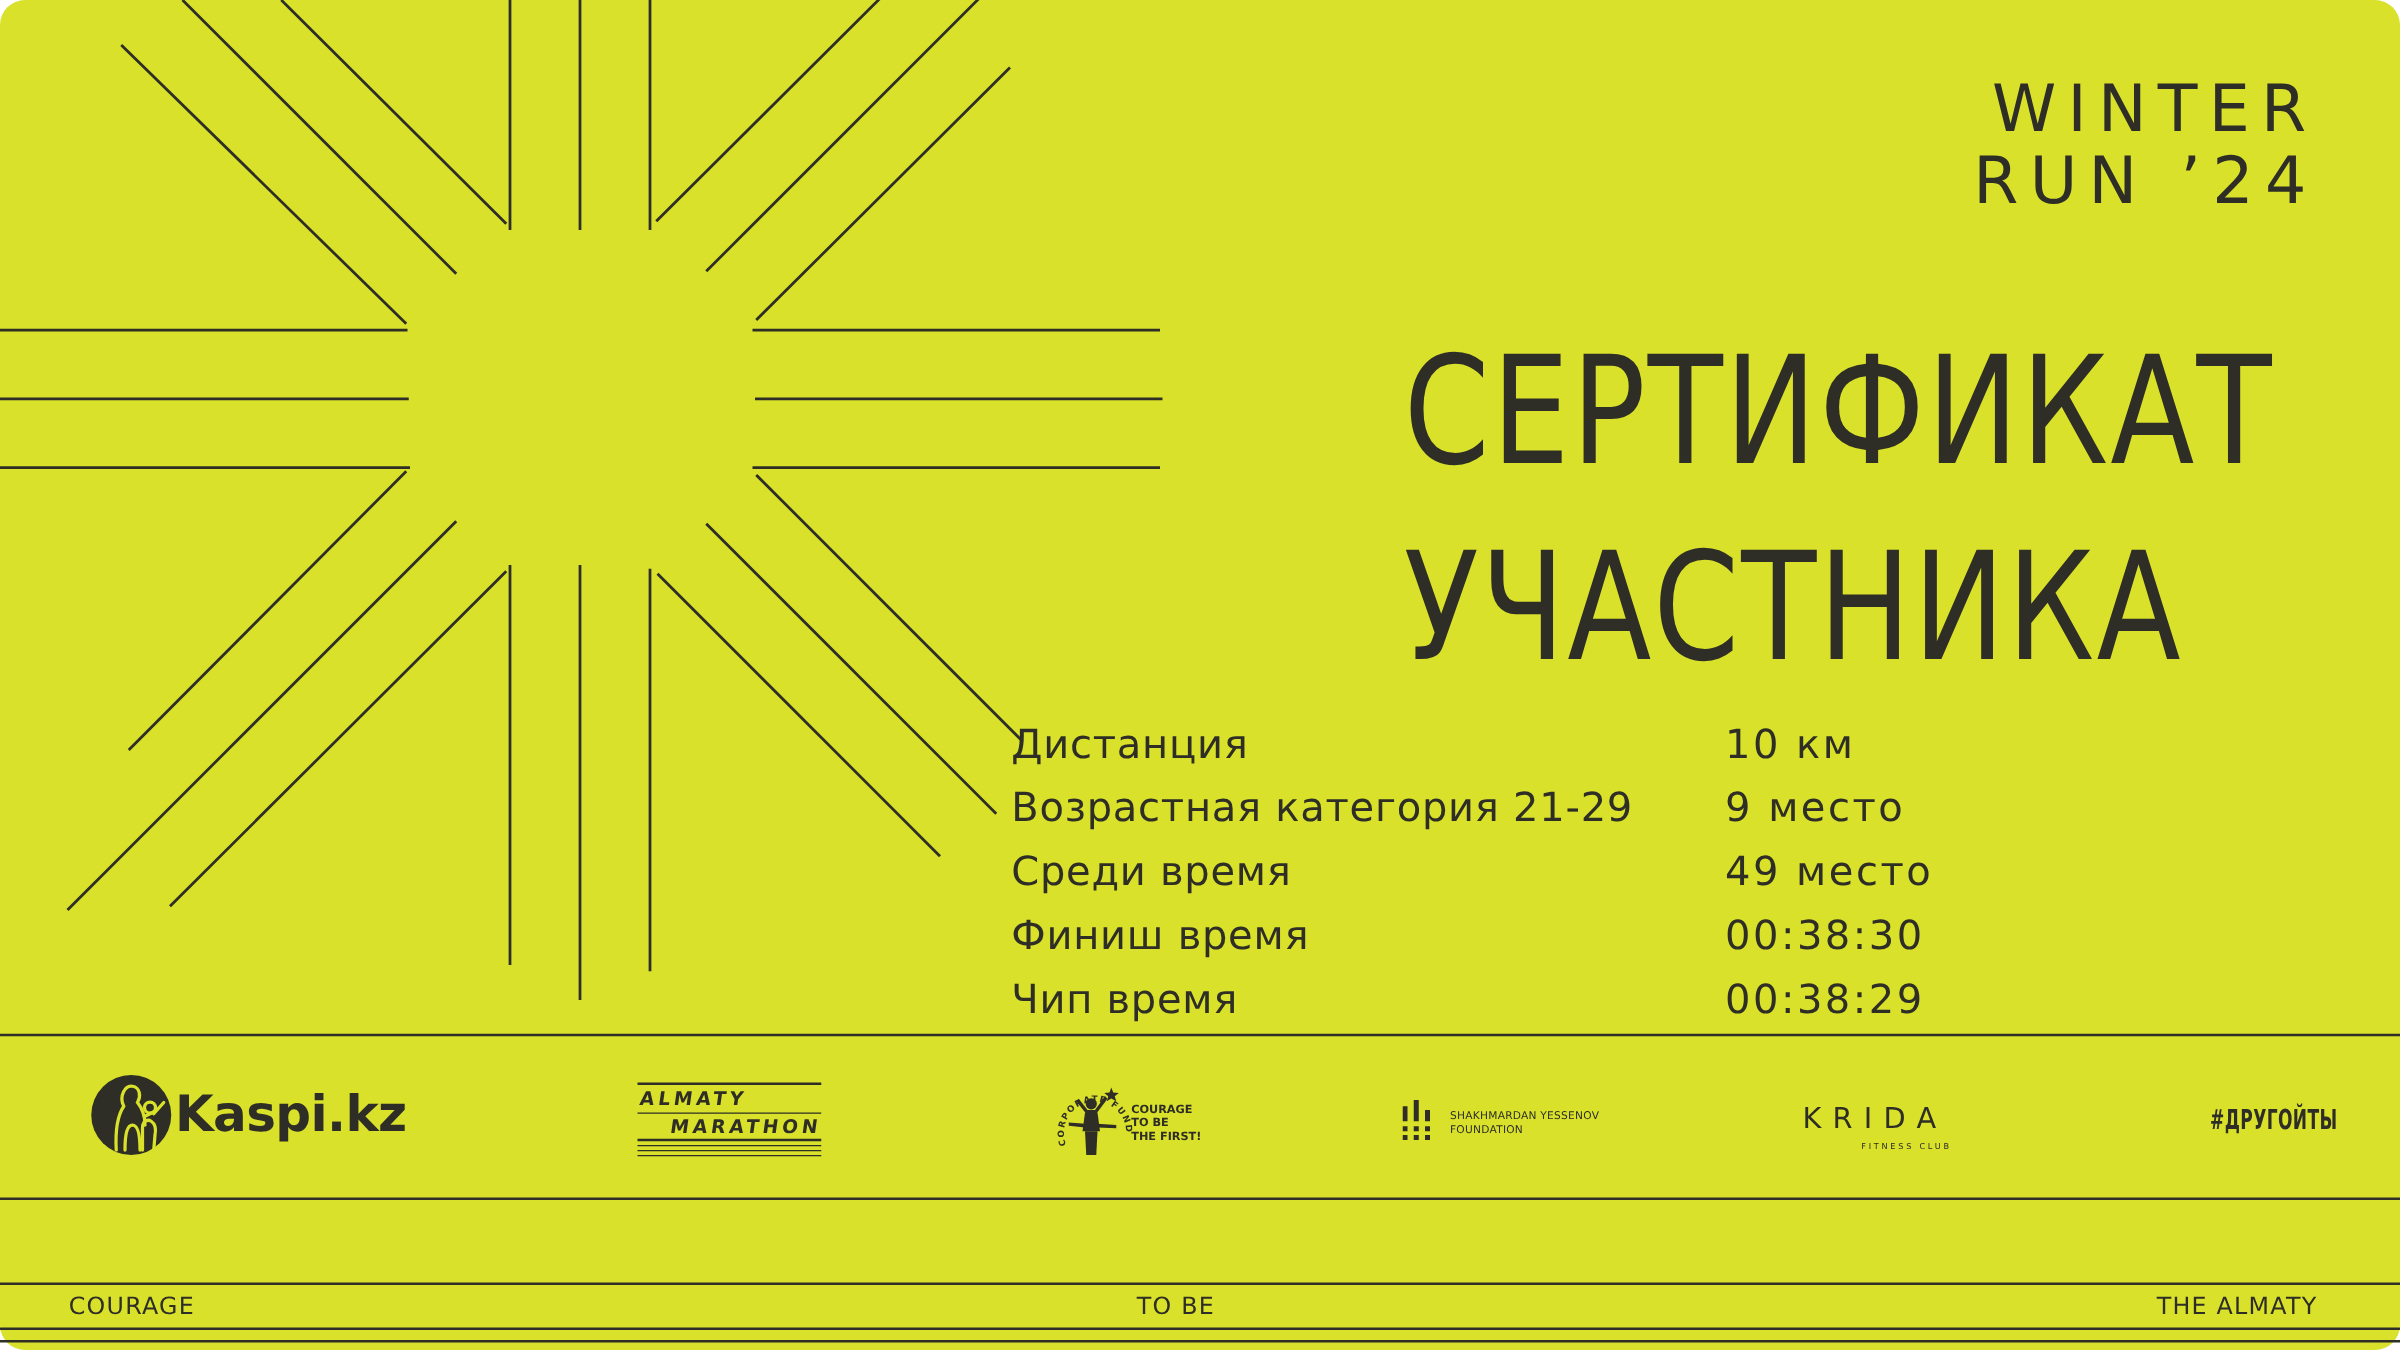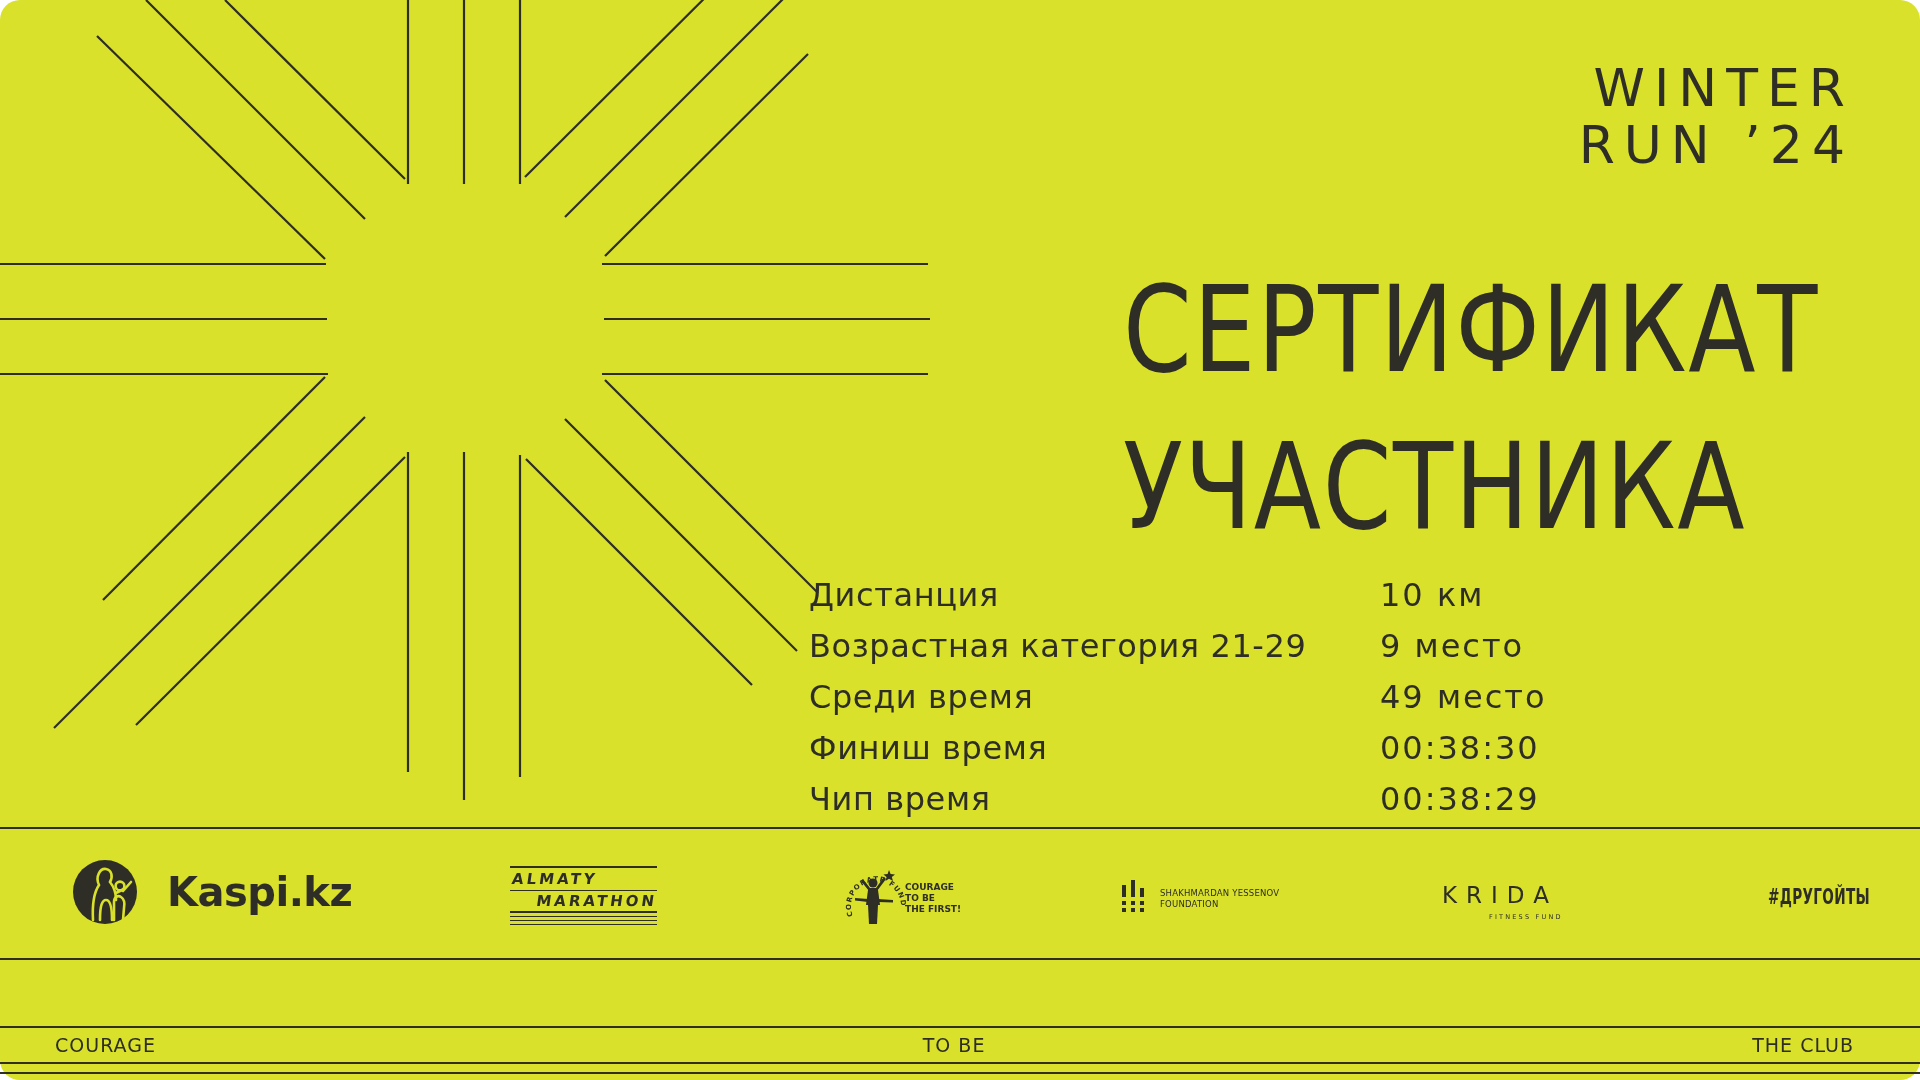--- a/index.html
+++ b/index.html
@@ -30,21 +30,21 @@
     left:809px;top:486px;
     font-size:37px;font-weight:bold;letter-spacing:4px;white-space:nowrap;
   }
   .results{left:809px;top:570px;width:900px;}
   .result-row{position:relative;height:51px;font-size:32px;letter-spacing:.6px;}
   .result-row .lbl{position:absolute;left:0;top:6px;white-space:nowrap;}
   .result-row .val{position:absolute;left:571px;top:6px;letter-spacing:2px;white-space:nowrap;}
   
   .rule{position:absolute;left:0;right:0;height:2px;background:#2f2f27;}
   
-  .kaspi{left:72px;top:856px;height:72px;display:flex;align-items:center;gap:29px;}
+  .kaspi{left:72px;top:856px;height:72px;display:flex;align-items:center;gap:2px;}
   .kaspi .kaspi-label{font-size:40px;font-weight:bold;letter-spacing:-.5px;}
   .almaty{left:510px;top:866px;width:147px;font-weight:bold;}
   .almaty .bar{height:1.6px;background:#2e2e26;}
   .almaty .t1{font-size:15px;letter-spacing:3px;padding:2px 0 2px 2px;transform:skewX(-8deg);}
   .almaty .t2{font-size:15px;letter-spacing:3px;text-align:right;padding:1px 0 1px 0;transform:skewX(-8deg);}
   .almaty .thin{height:1.2px;background:#2e2e26;margin-top:3px;}
   .fund{left:843px;top:858px;}
   .yessenov{left:1122px;top:879px;display:flex;gap:15px;}
   .yessenov .txt{font-size:8.5px;font-weight:normal;line-height:11px;letter-spacing:.2px;margin-top:9px;}
   .krida{left:1442px;top:882px;}
@@ -202,24 +202,24 @@
       </g>
     </svg>
     <div class="txt">
       <div>SHAKHMARDAN YESSENOV</div>
       <div>FOUNDATION</div>
     </div>
   </div>
 
   <div class="abs krida">
     <div class="nm">KRIDA</div>
-    <div class="sub">FITNESS FUND</div>
+    <div class="sub">FITNESS CLUB</div>
   </div>
 
   <div class="abs hashtag">#ДРУГОЙТЫ</div>
 
   <div class="abs strip">
     <span>COURAGE</span>
     <span>TO BE</span>
-    <span>THE CLUB</span>
+    <span>THE ALMATY</span>
   </div>
 
 </div>
 
 </body></html>

